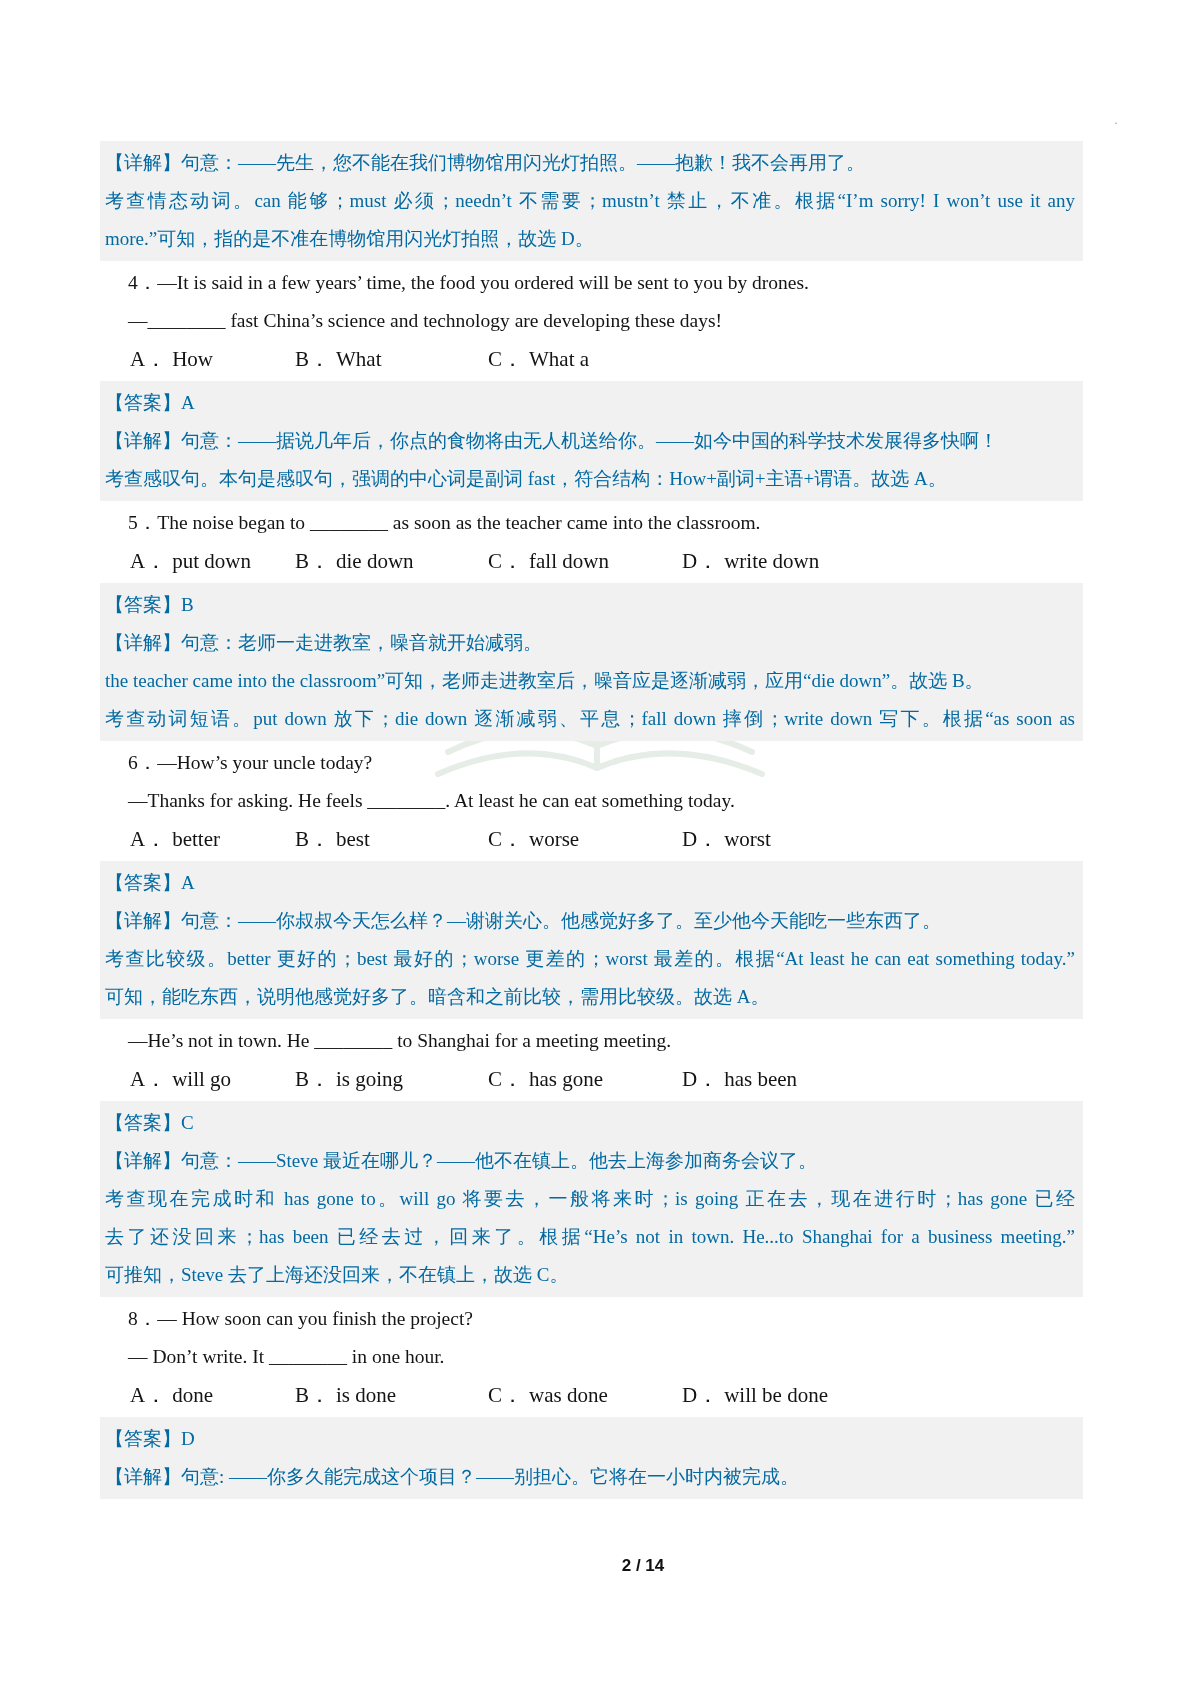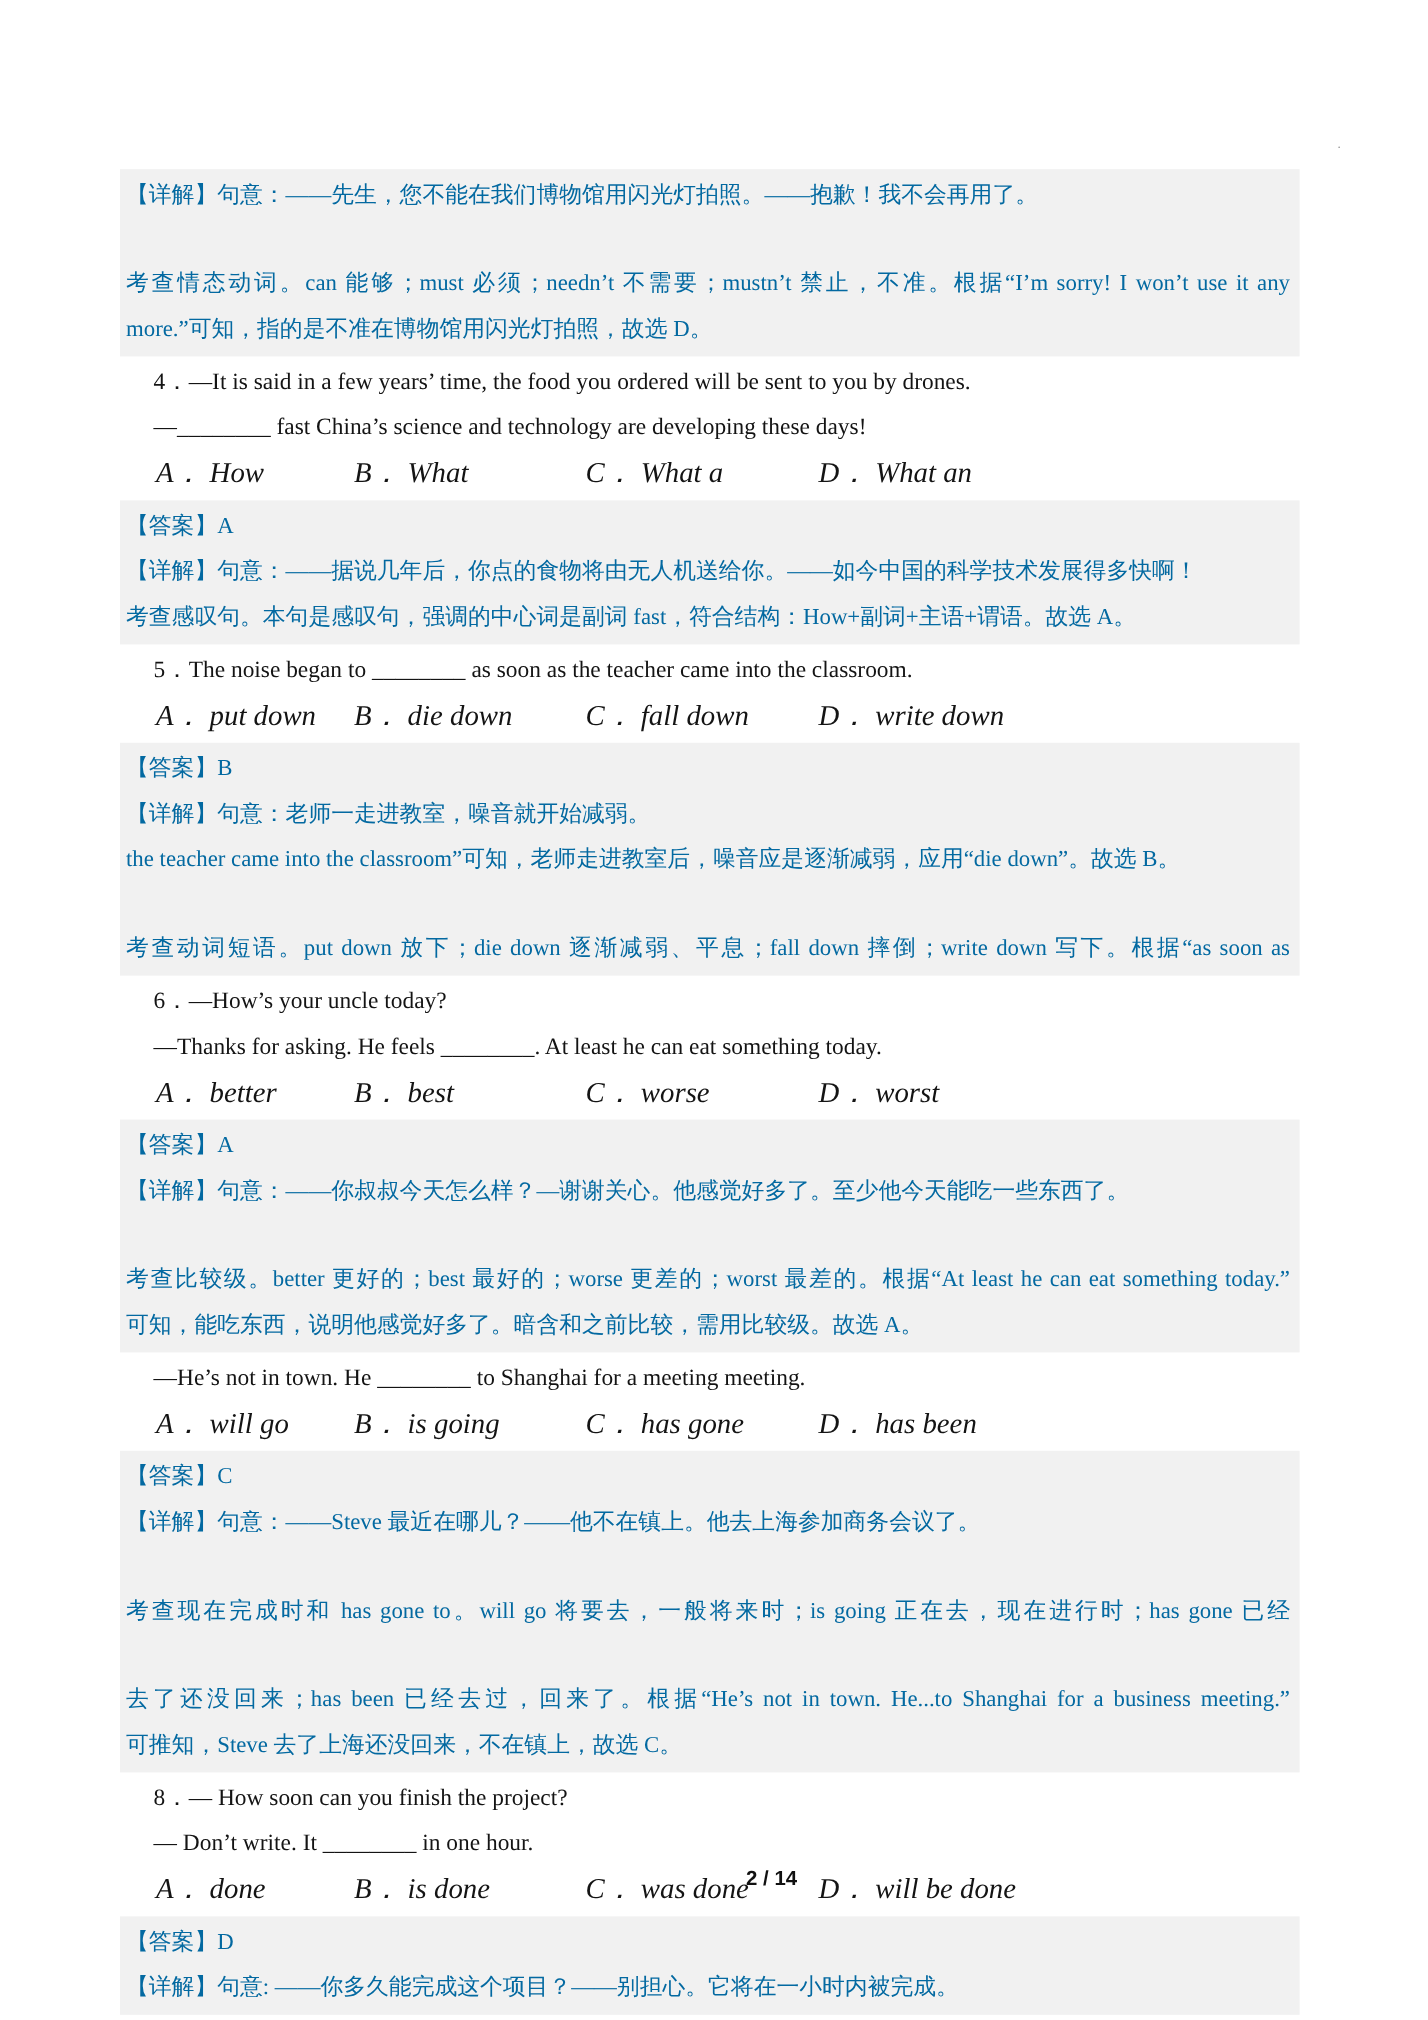--- a/index.html
+++ b/index.html
@@ -7,23 +7,23 @@
     width:1190px;height:1683px;background:#ffffff;position:relative;
     font-family:"Liberation Serif","DejaVu Serif",serif;color:#141414;
     overflow:hidden;
   }
   .content{position:absolute;left:100px;top:141px;width:983px;z-index:2;}
   .line{line-height:38px;white-space:nowrap;}
   .q{margin:3px 0;}
   .q .line{font-size:19.5px;color:#141414;margin-left:28px;}
   .expl{background:#f1f1f1;padding:3px 8px 3px 5px;}
   .expl .line{font-size:19px;color:#0369a1;}
-  .fill{white-space:normal;text-align:justify;text-align-last:justify;margin-top:36px;}
+  .fill{white-space:normal;text-align:justify;text-align-last:justify;}
   .options{display:grid;grid-template-columns:165px 193px 194px 1fr;padding-left:30px;}
-  .opt{line-height:38px;font-size:24px;white-space:nowrap;font-style:italic;}
+  .opt{line-height:38px;font-size:21px;white-space:nowrap;}
   .opt .lbl{margin-right:6px;}
   .footer{
     position:absolute;left:0;top:1556px;width:100%;text-align:center;
     font-family:"Liberation Sans","DejaVu Sans",sans-serif;
     font-weight:bold;font-size:17px;color:#111;z-index:2;padding-left:48px;
   }
   .watermark{position:absolute;left:430px;top:672px;z-index:1;opacity:.85;}
   .stray{position:absolute;left:1114px;top:116px;color:#9a9a9a;font-size:12px;z-index:2;}
 </style>
 </head>
@@ -52,21 +52,20 @@
     <div class="line">more.”可知，指的是不准在博物馆用闪光灯拍照，故选 D。</div>
   </section>
 
   <section class="q">
     <div class="line">4．—It is said in a few years’ time, the food you ordered will be sent to you by drones.</div>
     <div class="line">—________ fast China’s science and technology are developing these days!</div>
     <div class="options">
       <div class="opt"><span class="lbl">A．</span><span>How</span></div>
       <div class="opt"><span class="lbl">B．</span><span>What</span></div>
       <div class="opt"><span class="lbl">C．</span><span>What a</span></div>
-      <div class="opt"><span class="lbl">D．</span><span>What an</span></div>
     </div>
   </section>
 
   <section class="expl">
     <div class="line">【答案】A</div>
     <div class="line">【详解】句意：——据说几年后，你点的食物将由无人机送给你。——如今中国的科学技术发展得多快啊！</div>
     <div class="line">考查感叹句。本句是感叹句，强调的中心词是副词 fast，符合结构：How+副词+主语+谓语。故选 A。</div>
   </section>
 
   <section class="q">

